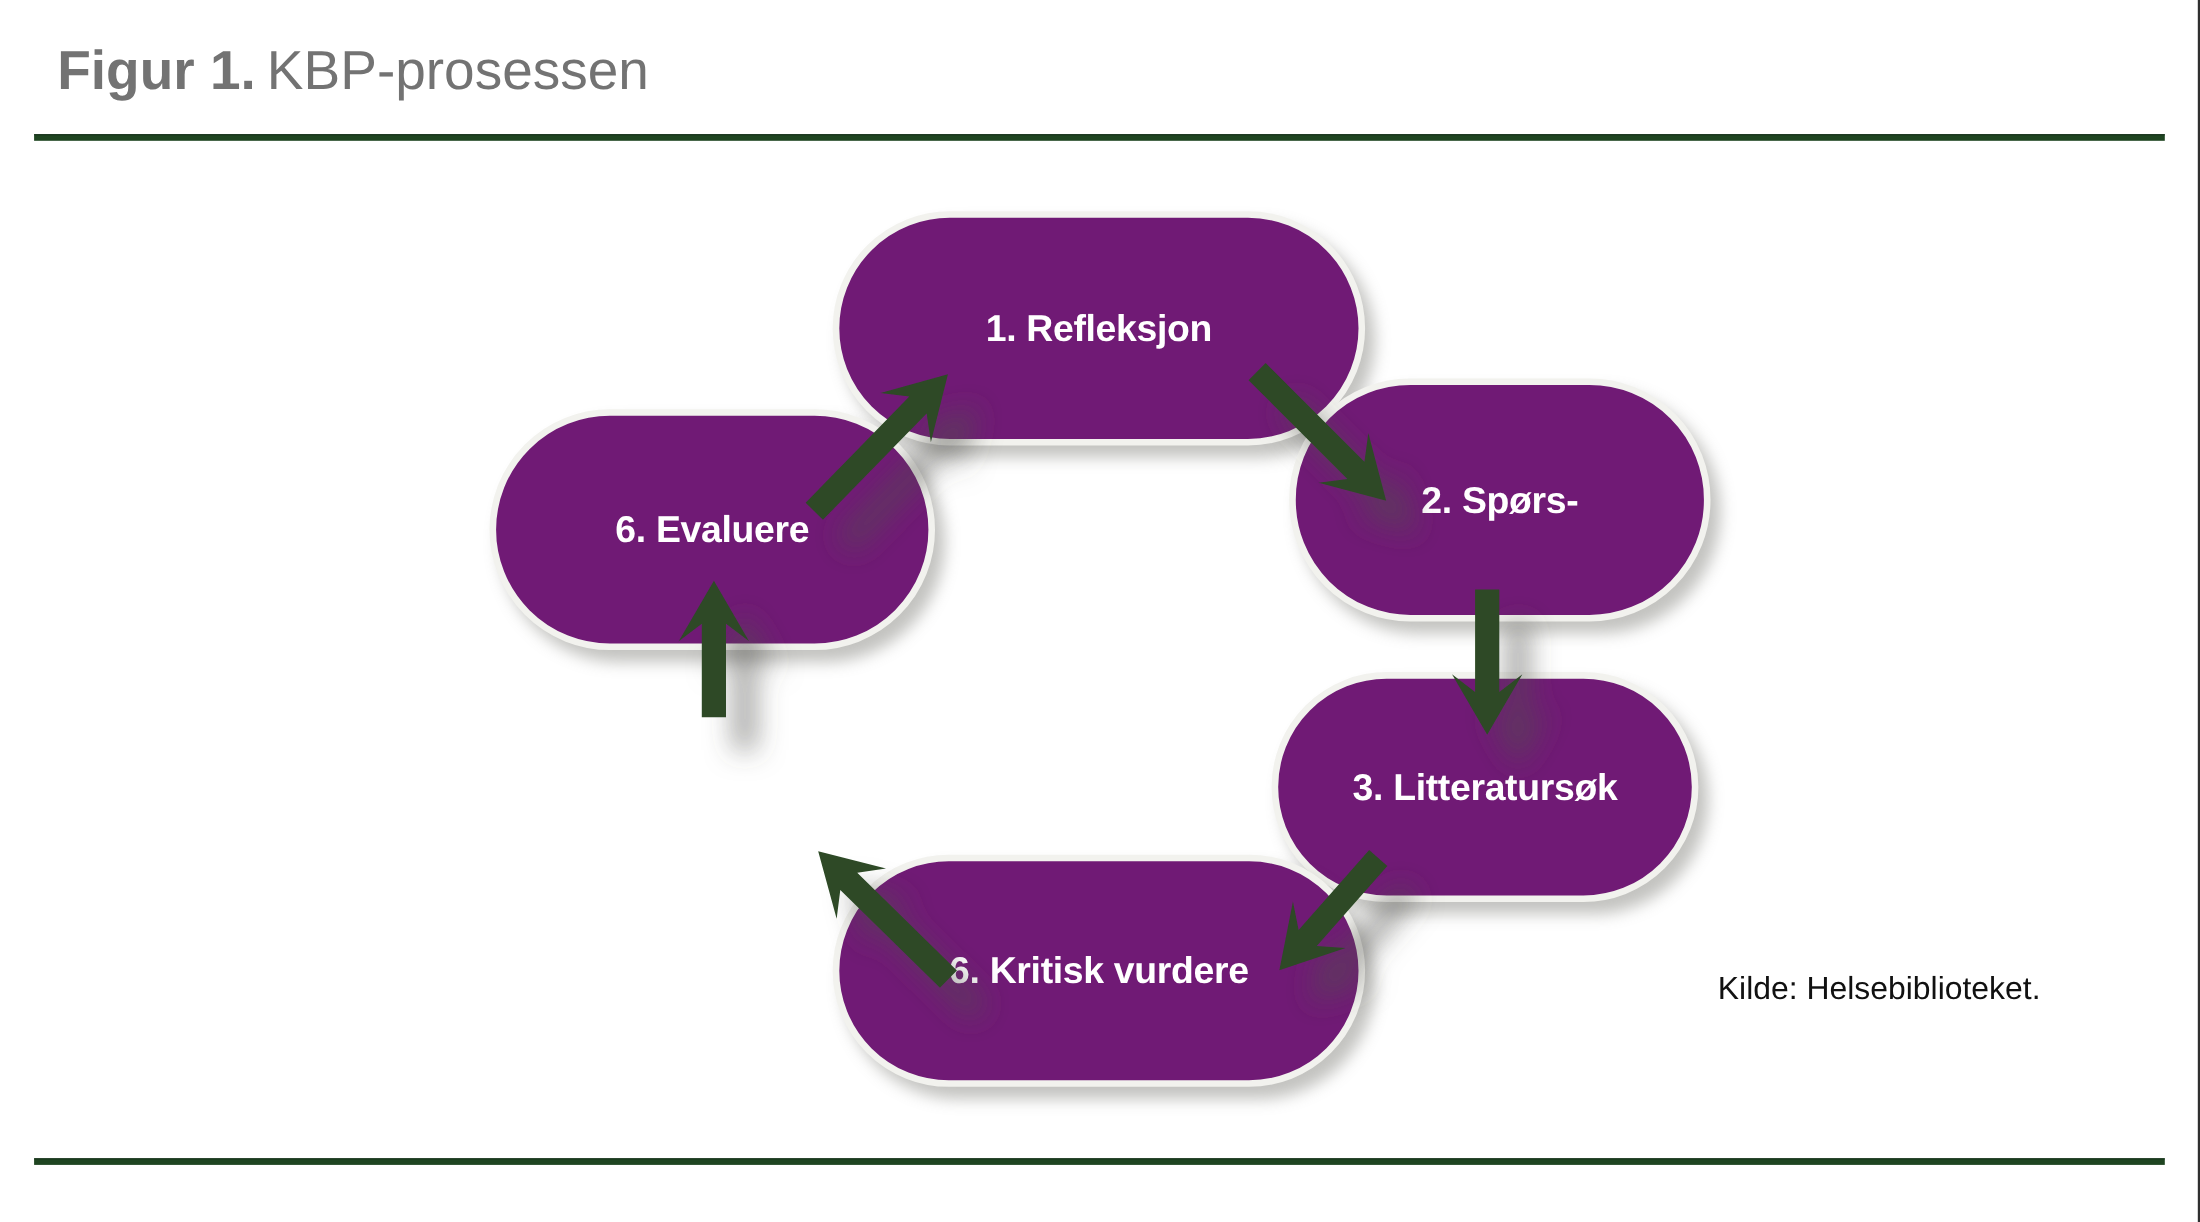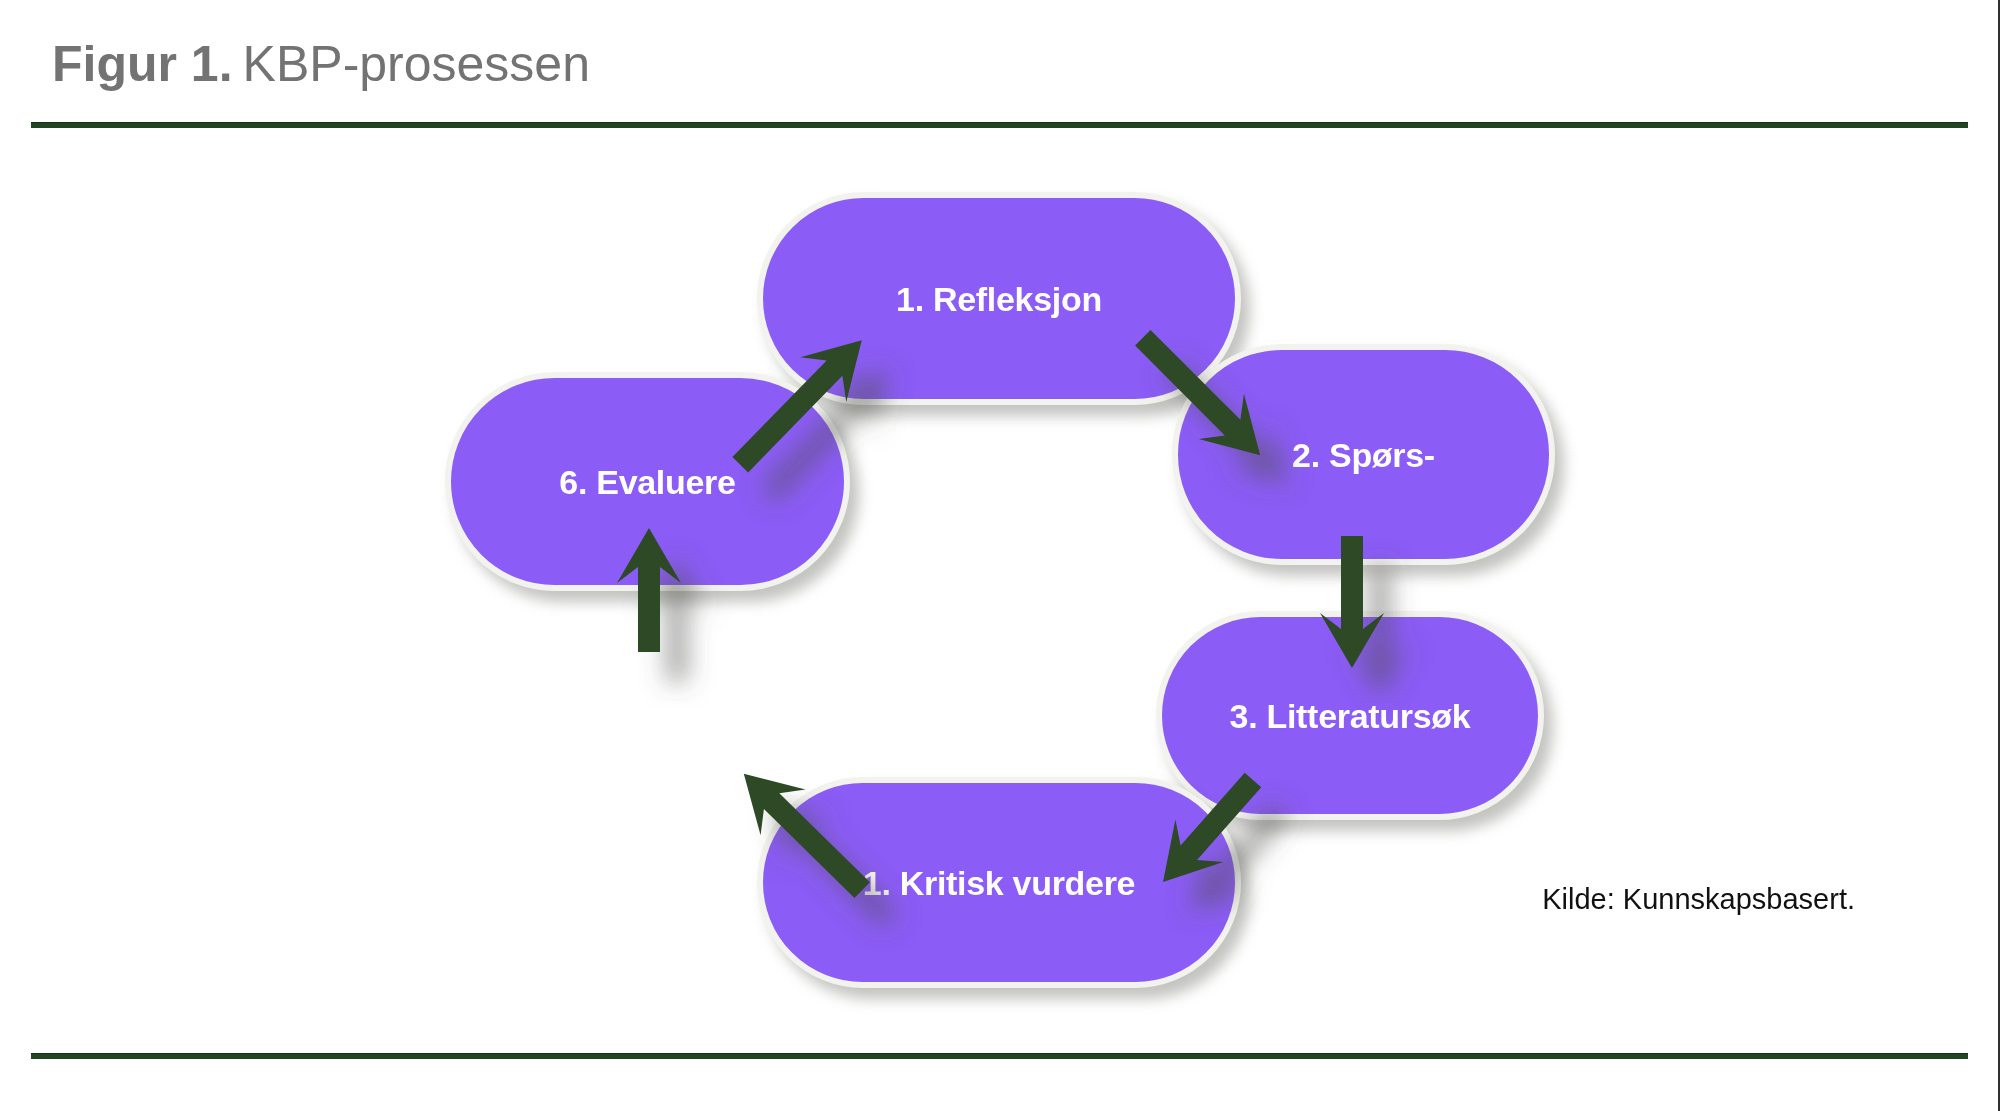--- a/index.html
+++ b/index.html
@@ -28,21 +28,21 @@
   .rule.top{top:122px;}
   .rule.bottom{top:1053px;}
   .page-edge{
     position:absolute;right:0;top:0;width:2px;height:1111px;
     background:#2f2f2f;
   }
   
   .box{
     position:absolute;
     box-sizing:border-box;
-    background:#8b5cf6;
+    background:#701a75;
     border:6px solid #f2f2ee;
     border-radius:110px;
     box-shadow:9px 11px 14px rgba(105,105,98,0.40);
     display:flex;flex-direction:column;align-items:center;justify-content:center;
     text-align:center;
   }
   .box .line{
     color:#ffffff;font-weight:700;font-size:34px;line-height:44px;
     letter-spacing:-0.3px;white-space:nowrap;
   }
@@ -75,21 +75,21 @@
   <div class="box box1">
     <div class="line">1. Refleksjon</div>
   </div>
   <div class="box box2">
     <div class="line">2. Spørs-</div>
   </div>
   <div class="box box3">
     <div class="line">3. Litteratursøk</div>
   </div>
   <div class="box box4">
-    <div class="line">1. Kritisk vurdere</div>
+    <div class="line">6. Kritisk vurdere</div>
   </div>
   <div class="box box6">
     <div class="line">6. Evaluere</div>
   </div>
 
   <svg class="arrows" viewBox="0 0 2000 1111" xmlns="http://www.w3.org/2000/svg">
     <defs>
       <filter id="ash" x="-80%" y="-80%" width="300%" height="300%">
         <feDropShadow dx="28" dy="30" stdDeviation="12" flood-color="#50504a" flood-opacity="0.5"></feDropShadow>
       </filter>
@@ -114,19 +114,19 @@
     <g filter="url(#ash)">
       <path class="arrow-path" transform="translate(803,832) rotate(-135.5)" d="M83 0 L28 -32 L44 -11 L-83 -11 L-83 11 L44 11 L28 32 Z"></path>
     </g>
 
     <g filter="url(#ash)">
       <path class="arrow-path" transform="translate(649,590) rotate(-90)" d="M62 0 L7 -32 L23 -11 L-62 -11 L-62 11 L23 11 L7 32 Z"></path>
     </g>
   </svg>
 
   <div class="source">
-    <div>Kilde: Kunnskapsbasert.</div>
+    <div>Kilde: Helsebiblioteket.</div>
   </div>
 
   <div class="rule bottom"></div>
   <div class="page-edge"></div>
 
 </div>
 
 </body></html>

